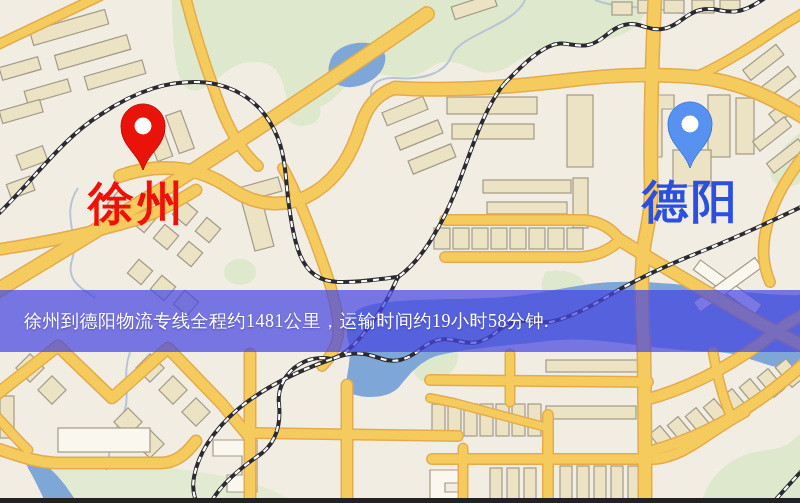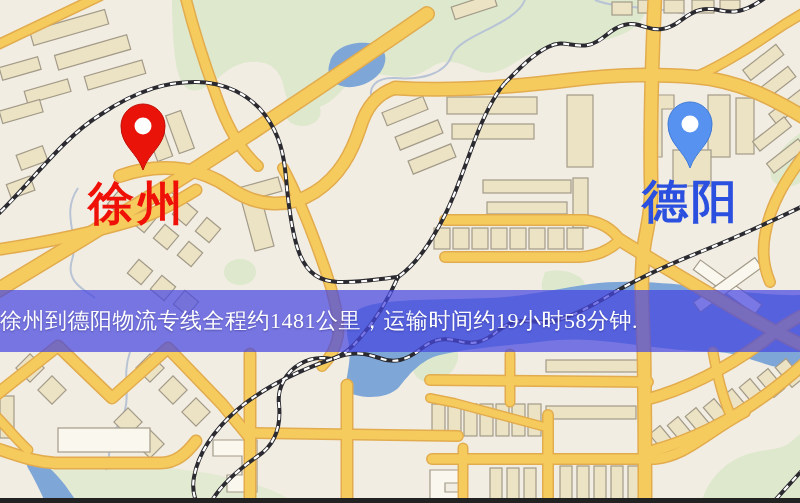--- a/index.html
+++ b/index.html
@@ -18,22 +18,22 @@
   .rail-w{stroke:#ffffff;stroke-width:2.2;fill:none;stroke-dasharray:6 6;}
   .bld rect,.bld path{fill:var(--building);stroke:var(--building-stroke);stroke-width:1.2;}
   .bld .bw{fill:var(--building-white);}
   .stream{stroke:var(--stream);stroke-width:2;fill:none;}
   .park{fill:var(--park);stroke:none;}
   .water{fill:var(--water);stroke:none;}
   .city-label{font-family:"Liberation Serif","Liberation Sans",serif;
               font-size:46px;font-weight:700;letter-spacing:3px;}
   #route-banner{position:absolute;left:0;top:290px;width:800px;height:62px;
                 background:var(--banner-bg);display:flex;align-items:center;}
-  #route-banner span{color:var(--banner-text);font-size:22px;letter-spacing:.5px;
-                white-space:nowrap;
+  #route-banner span{color:var(--banner-text);font-size:18px;letter-spacing:.5px;
+                padding-left:24px;white-space:nowrap;
                 font-family:"Liberation Serif","Liberation Sans",serif;
                 text-shadow:0 1px 2px rgba(10,10,80,.35);}
 </style>
 </head>
 <body>
 
 <div id="stage">
   <svg id="map-svg" width="800" height="503" viewBox="0 0 800 503">
     <defs>
       <path id="r1" d="M-5,46 L100,-4"></path>

